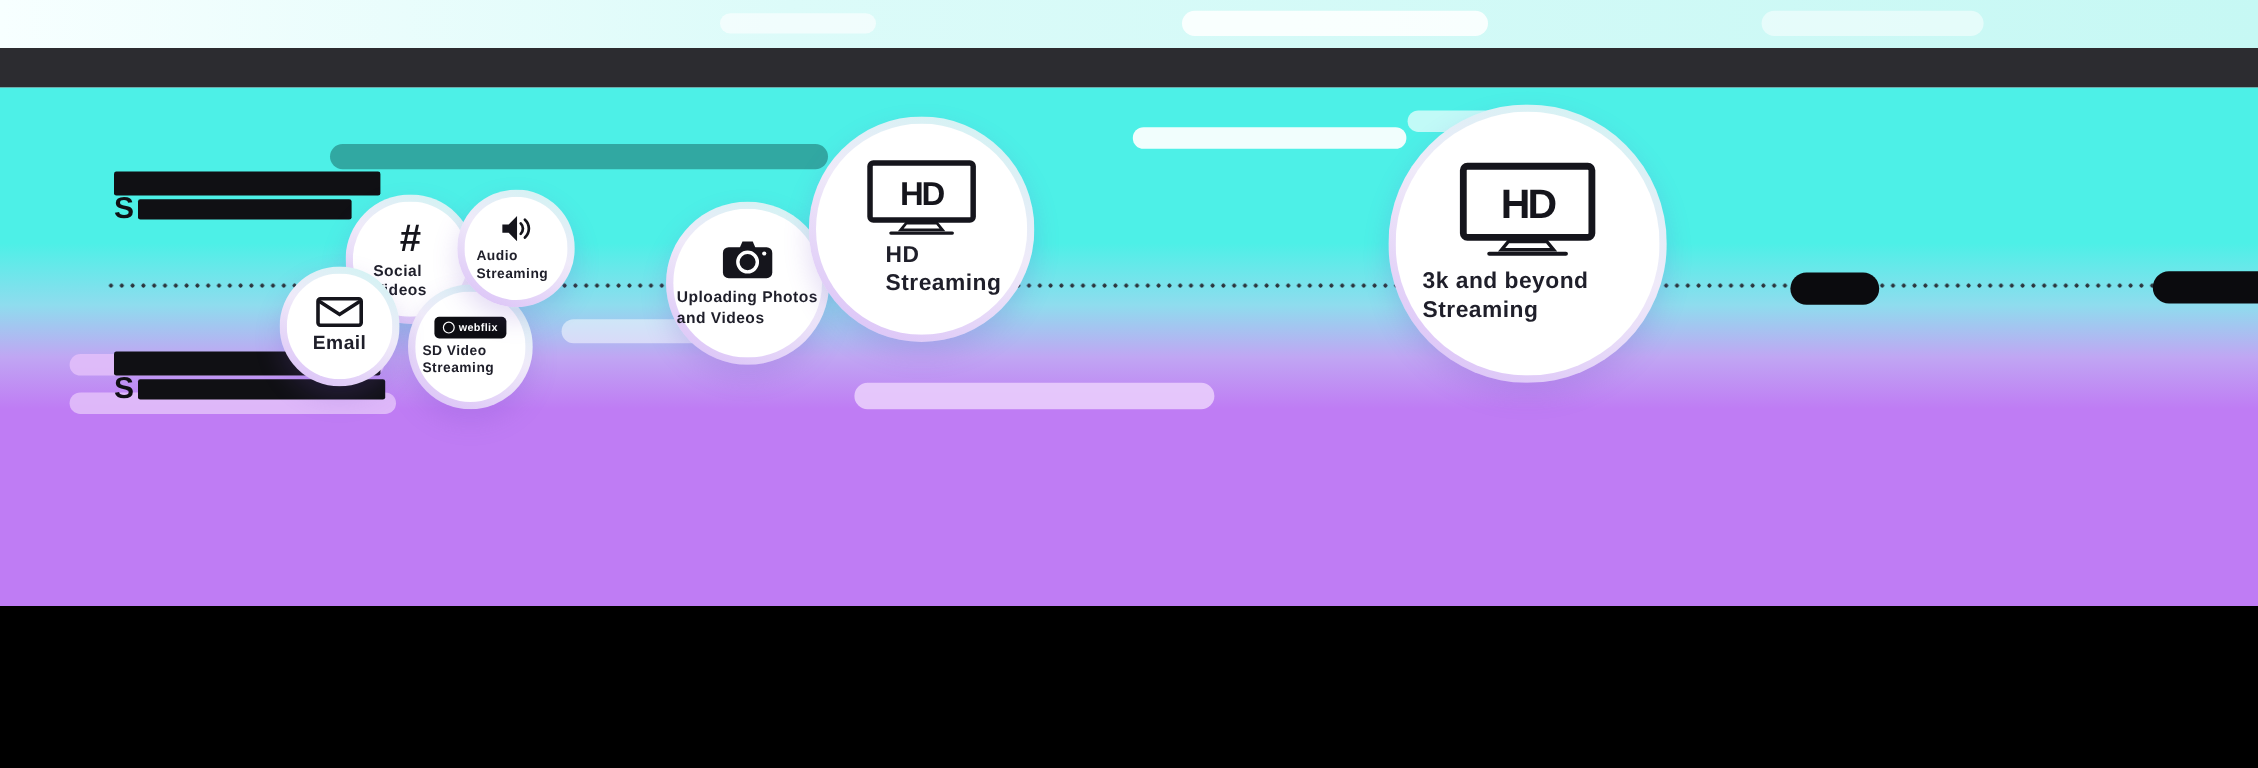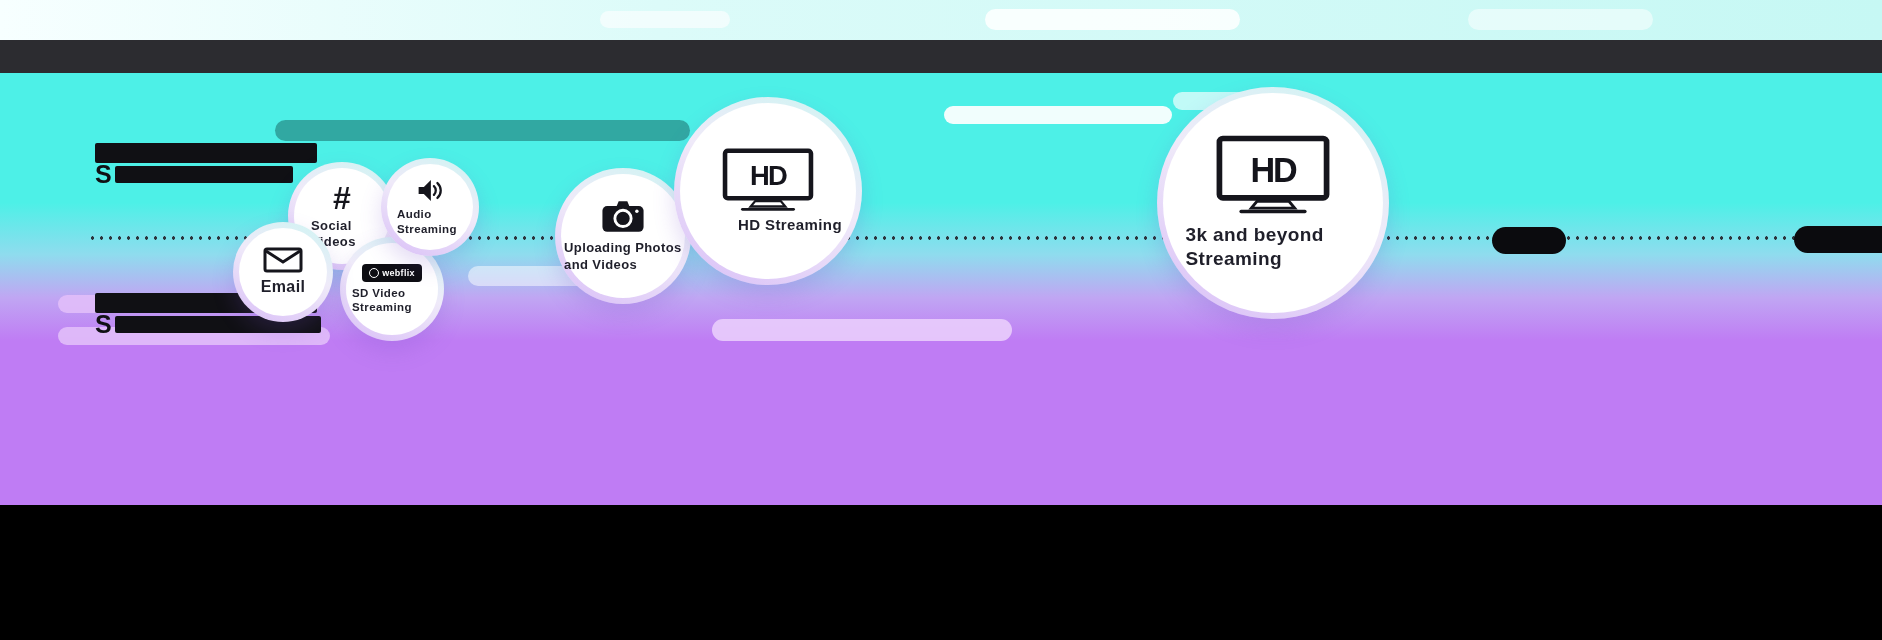--- a/index.html
+++ b/index.html
@@ -121,21 +121,21 @@
     <div class="blabel mt6" style="font-size:13px;max-width:118px;">Uploading Photos and Videos</div>
   </div>
 
   <div class="bubble" style="left:674px;top:97px;width:176px;height:176px;">
     <svg width="92" height="64" viewBox="0 0 100 70">
       <rect x="3" y="3" width="94" height="52" rx="3" fill="#fff" stroke="#15151c" stroke-width="5"></rect>
       <text x="50" y="41" text-anchor="middle" font-family="Liberation Sans, sans-serif" font-size="30" font-weight="bold" letter-spacing="-2" fill="#15151c">HD</text>
       <path d="M36 58 h28 l5 6 h-38 z" fill="none" stroke="#15151c" stroke-width="2.5"></path>
       <path d="M22 67 h56" stroke="#15151c" stroke-width="3" stroke-linecap="round"></path>
     </svg>
-    <div class="blabel mt4" style="font-size:15px;max-width:104px;margin-left:44px;">HD Streaming</div>
+    <div class="blabel mt4" style="font-size:19px;max-width:104px;margin-left:44px;">HD Streaming</div>
   </div>
 
 
   <div class="bubble" style="left:1157px;top:87px;width:220px;height:220px;">
     <svg width="114" height="80" viewBox="0 0 100 70">
       <rect x="3" y="3" width="94" height="52" rx="3" fill="#fff" stroke="#15151c" stroke-width="5"></rect>
       <text x="50" y="41" text-anchor="middle" font-family="Liberation Sans, sans-serif" font-size="30" font-weight="bold" letter-spacing="-2" fill="#15151c">HD</text>
       <path d="M36 58 h28 l5 6 h-38 z" fill="none" stroke="#15151c" stroke-width="2.5"></path>
       <path d="M22 67 h56" stroke="#15151c" stroke-width="3" stroke-linecap="round"></path>
     </svg>

